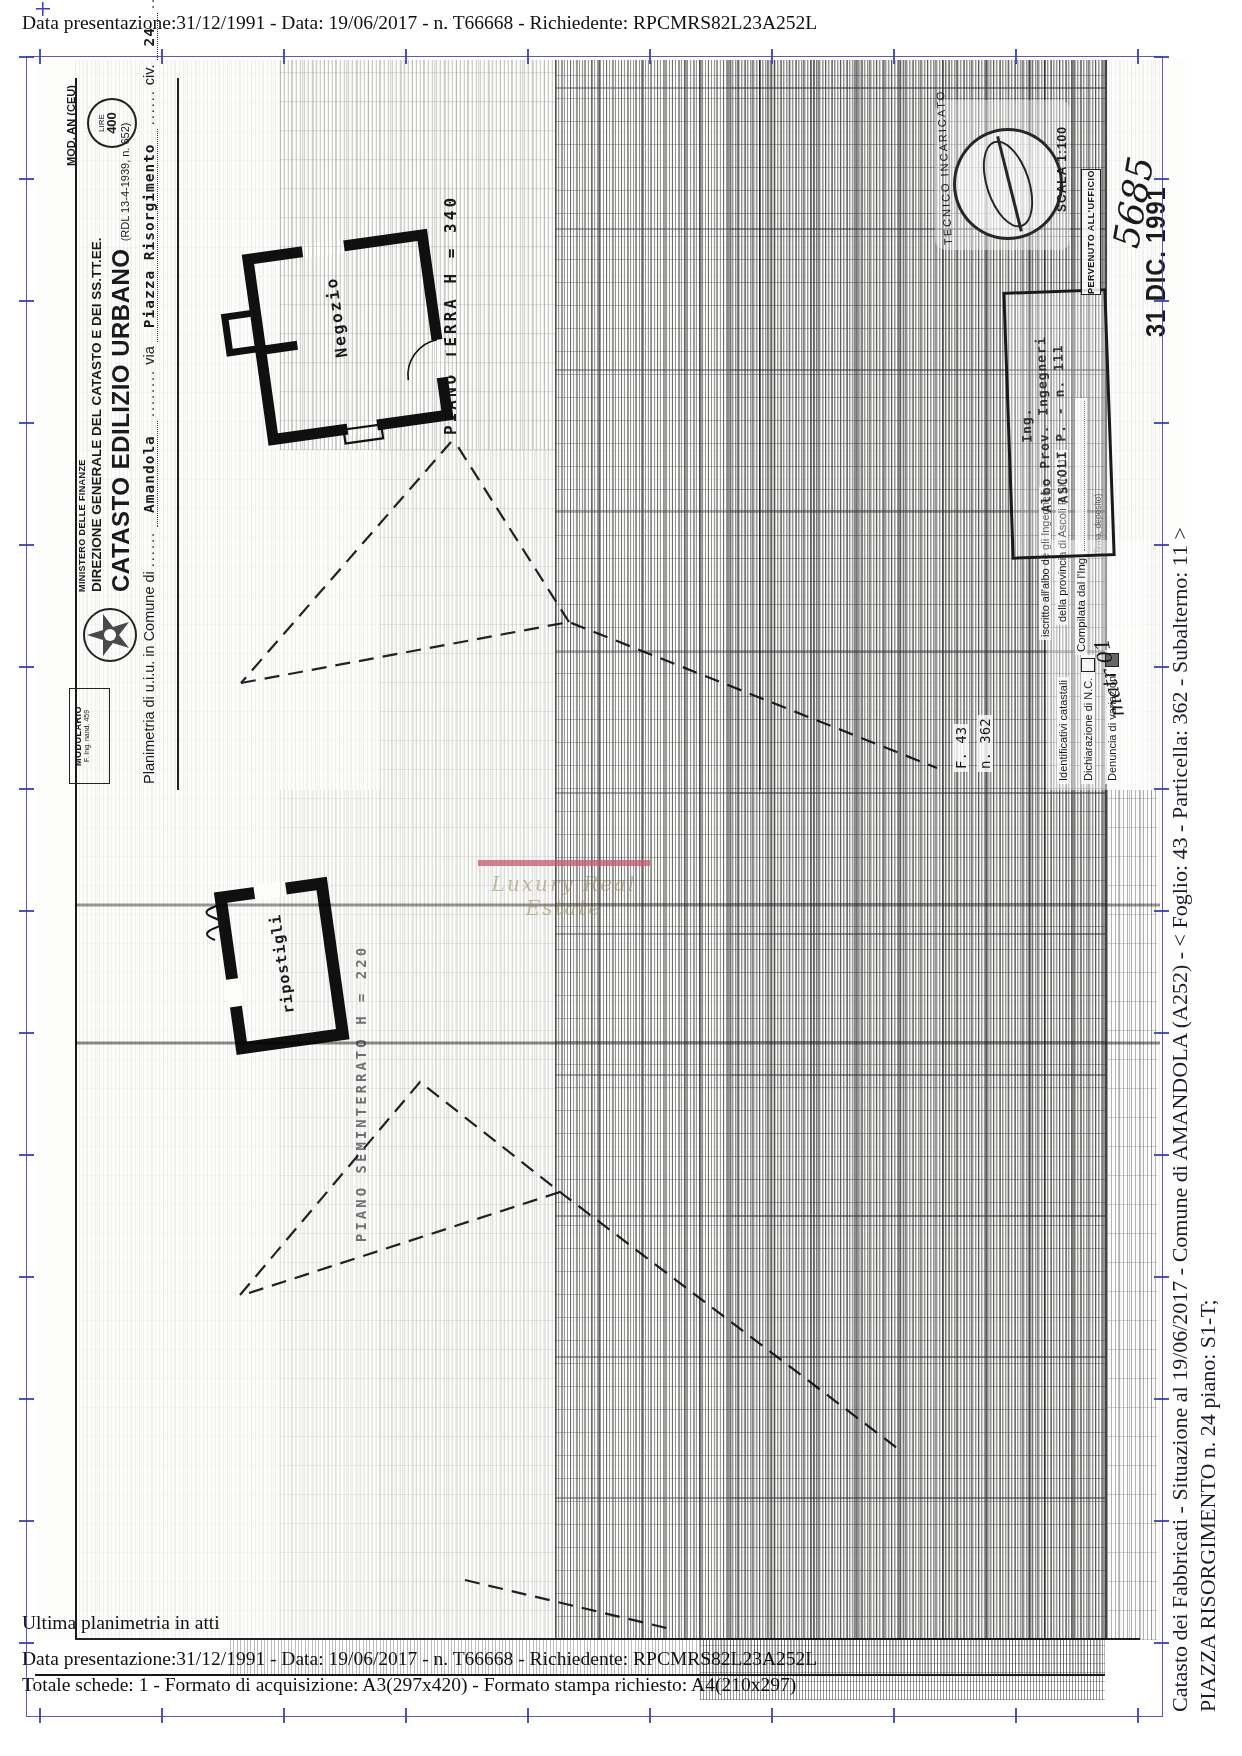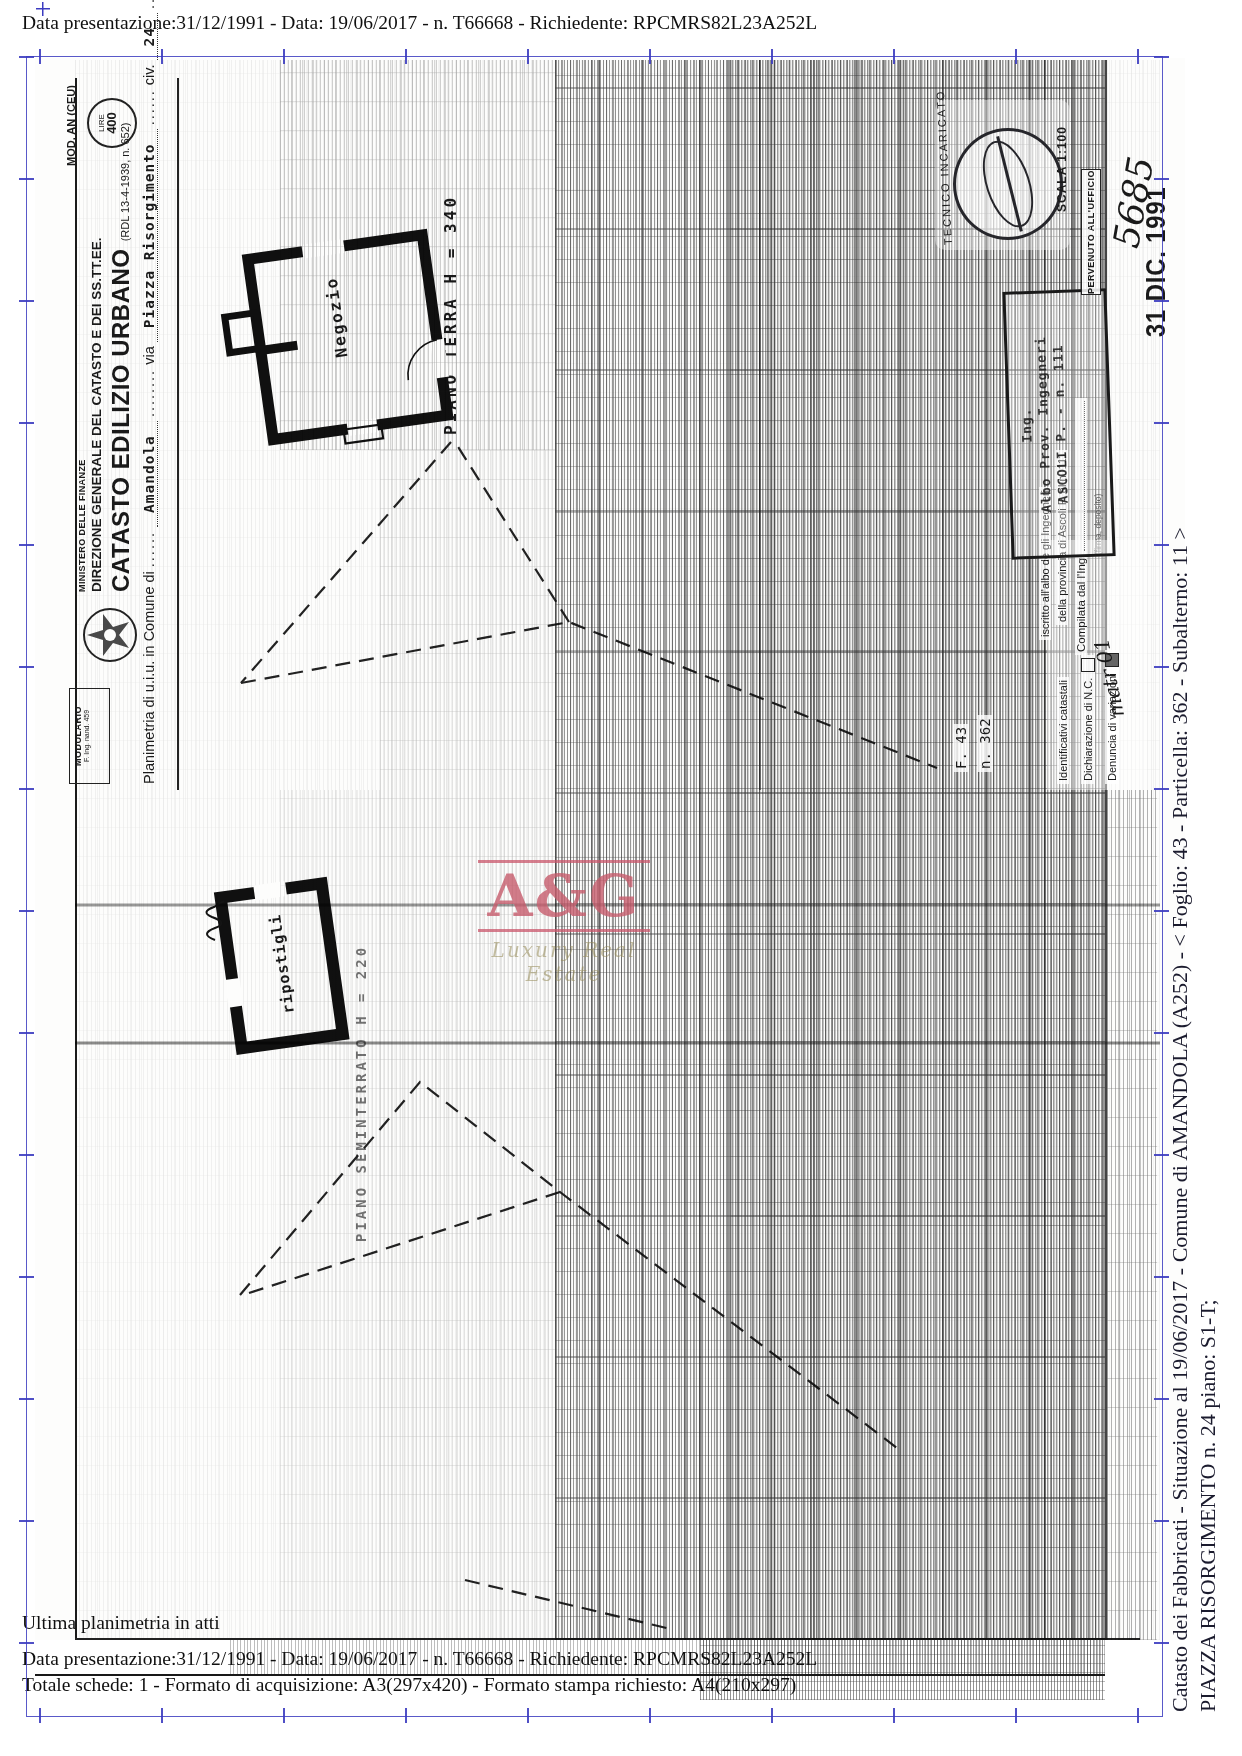--- a/index.html
+++ b/index.html
@@ -268,21 +268,20 @@
   <div class="t" id="roundstamp">
     <div class="inner"></div>
     <div class="slash"></div>
   </div>
   <div class="t" id="datestamp">31 DIC. 1991</div>
   <div class="t" id="protocollo">5685</div>
 </div>
 
 <div class="abs" id="wm">
   <div class="bar"></div>
-  <div class="mono-g serif">A&amp;G</div>
   <div class="bar"></div>
   <div class="script">Luxury Real Estate</div>
 </div>
 
 <div class="abs serif" id="sidecap">
   <div>Catasto dei Fabbricati - Situazione al 19/06/2017 - Comune di AMANDOLA (A252) - &lt; Foglio: 43 - Particella: 362 - Subalterno: 11 &gt;</div>
   <div>PIAZZA RISORGIMENTO n. 24 piano: S1-T;</div>
 </div>
 
 <div class="abs" id="botnoise1"></div>

